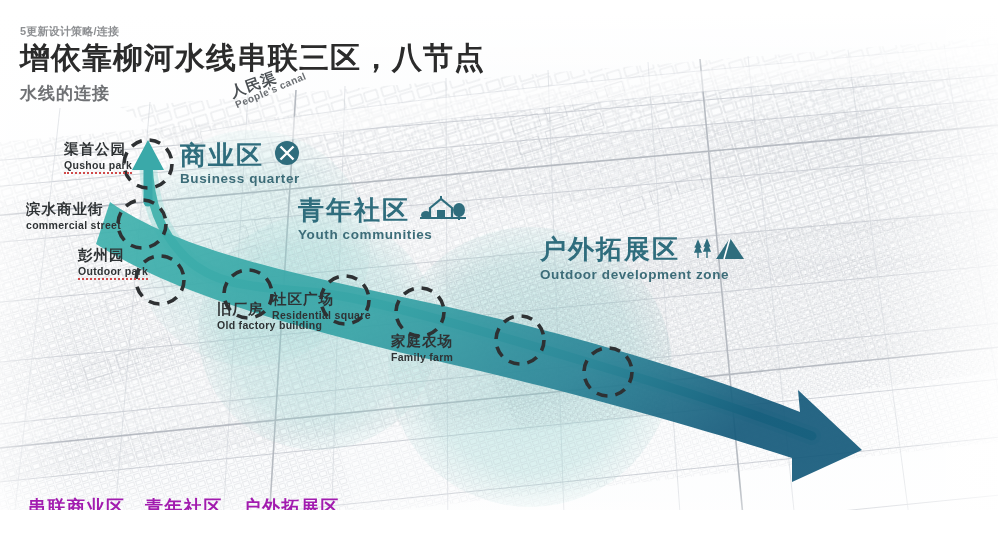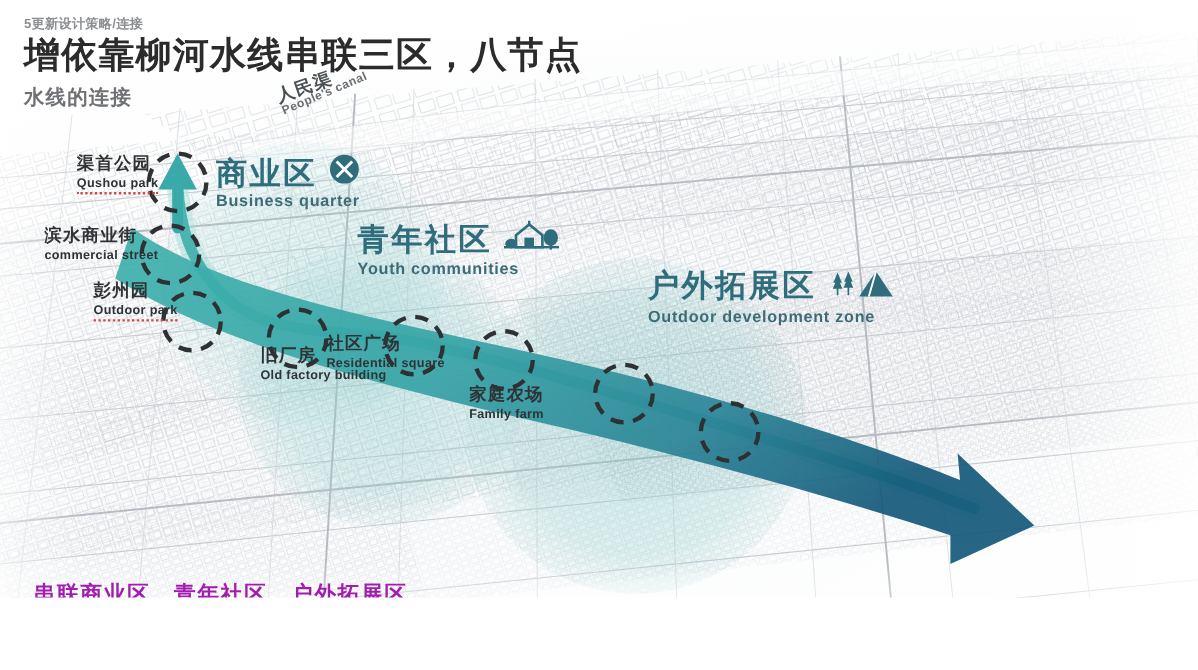--- a/index.html
+++ b/index.html
@@ -2,21 +2,21 @@
 <html><head>
 <meta charset="utf-8">
 <style>
   html,body{margin:0;padding:0;}
   body{
     width:998px;height:558px;overflow:hidden;
     background:#ffffff;
     font-family:"Liberation Sans","DejaVu Sans",sans-serif;
     position:relative;
   }
-  #slide{position:absolute;left:0;top:0;width:998px;height:498px;overflow:hidden;background:#fff;}
+  #slide{position:absolute;left:0;top:12px;width:998px;height:498px;overflow:hidden;background:#fff;}
 
   
   .map-layer{position:absolute;left:0;top:0;width:998px;height:558px;}
   .map-svg{position:absolute;left:0;top:0;}
 
   
   .kicker{
     position:absolute;left:20px;top:12px;
     font-size:11px;font-weight:bold;color:#8d8f92;letter-spacing:.2px;
     white-space:nowrap;
@@ -357,21 +357,21 @@
       </svg>
     </span>
     <span class="en">Outdoor development zone</span>
   </div>
 
   <div class="node" style="left:64px;top:128px;">
     <span class="cn">渠首公园</span>
     <span class="en wavy">Qushou park</span>
   </div>
 
-  <div class="node" style="left:26px;top:188px;margin-left:11px;">
+  <div class="node" style="left:26px;top:188px;">
     <span class="cn">滨水商业街</span>
     <span class="en">commercial street</span>
   </div>
 
   <div class="node" style="left:78px;top:234px;">
     <span class="cn">彭州园</span>
     <span class="en wavy">Outdoor park</span>
   </div>
 
 

